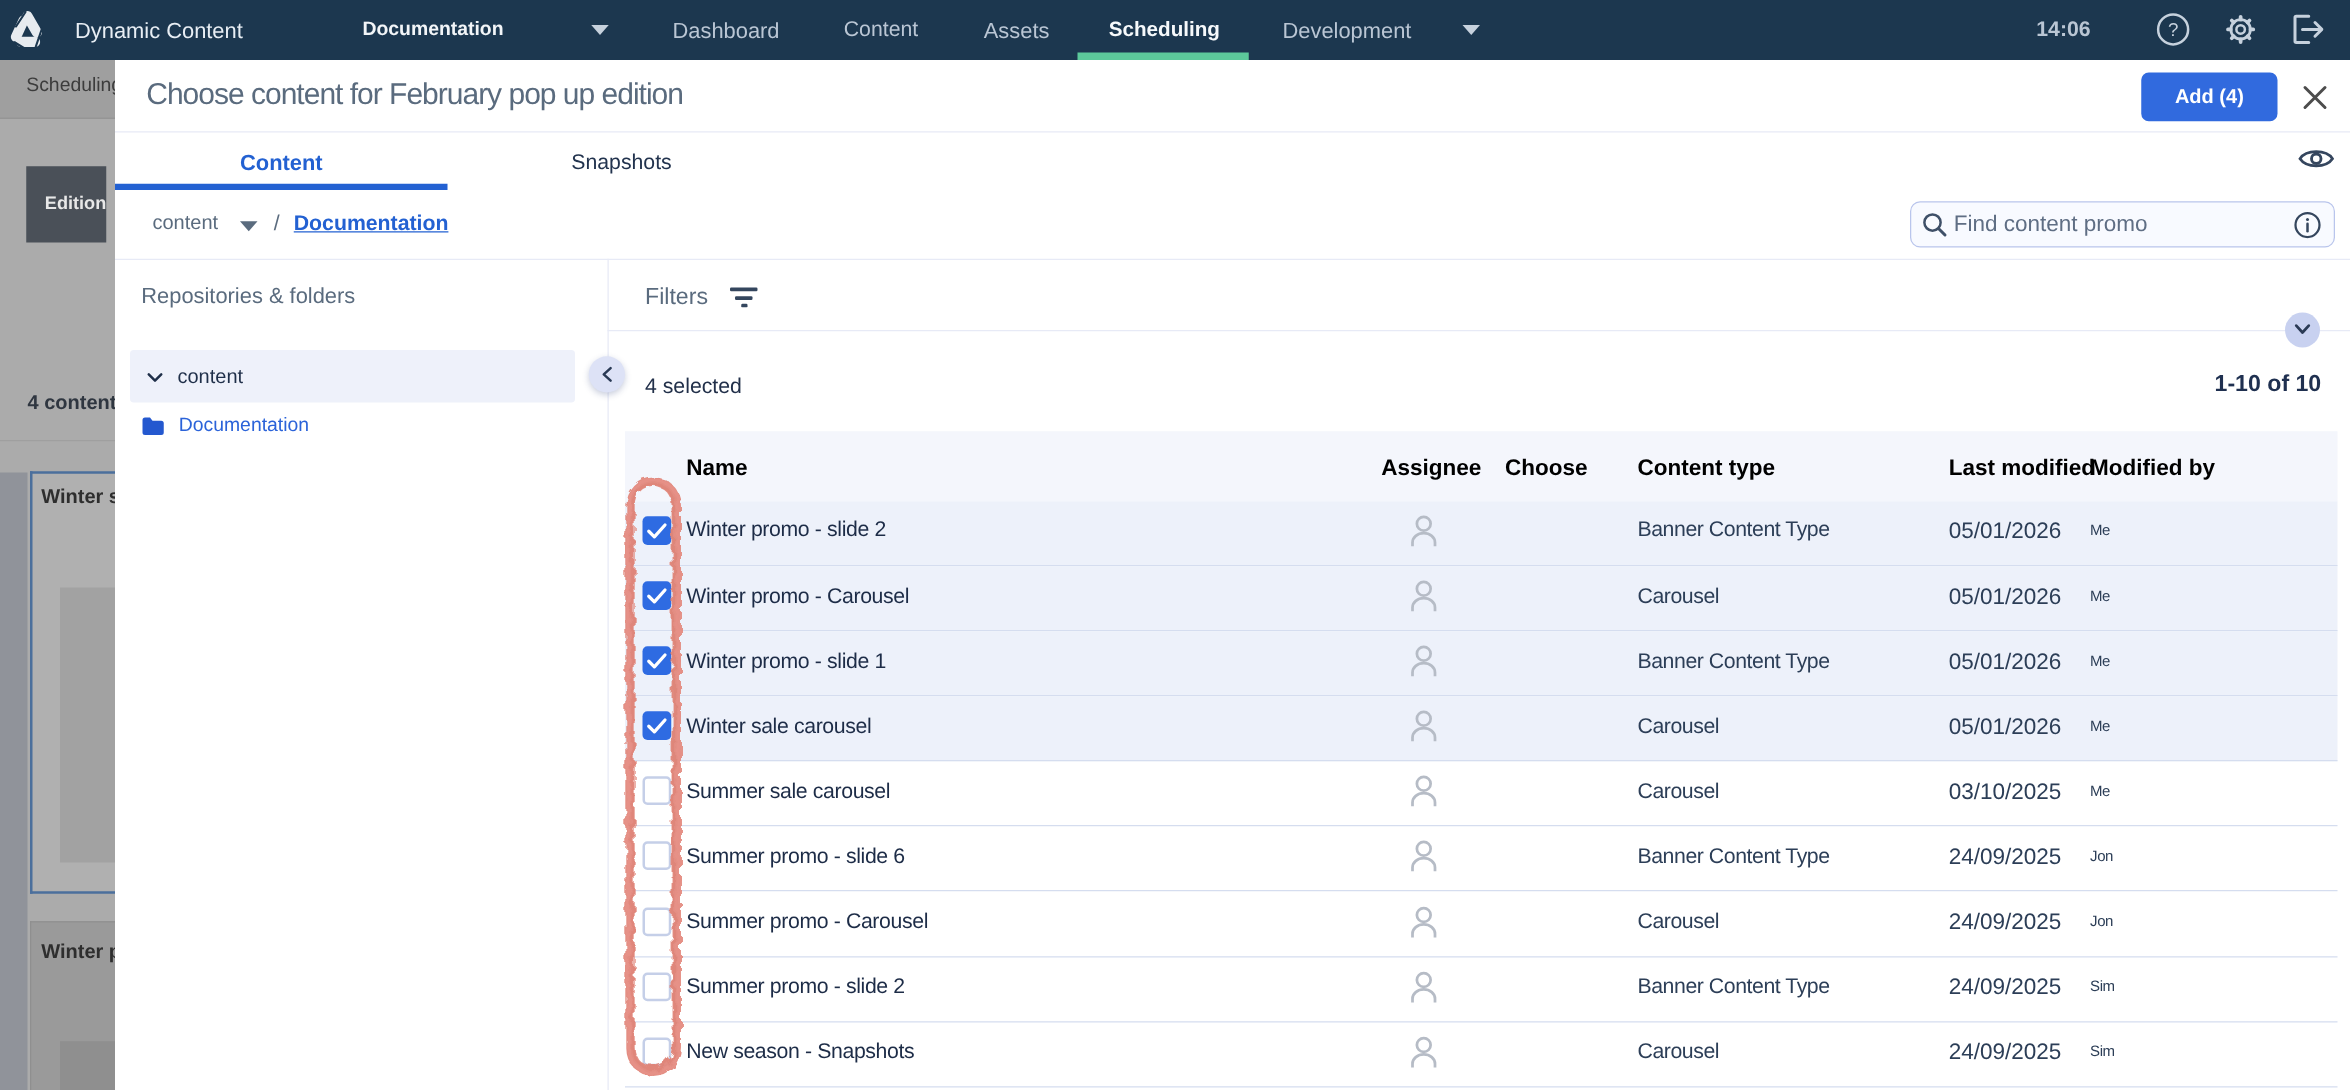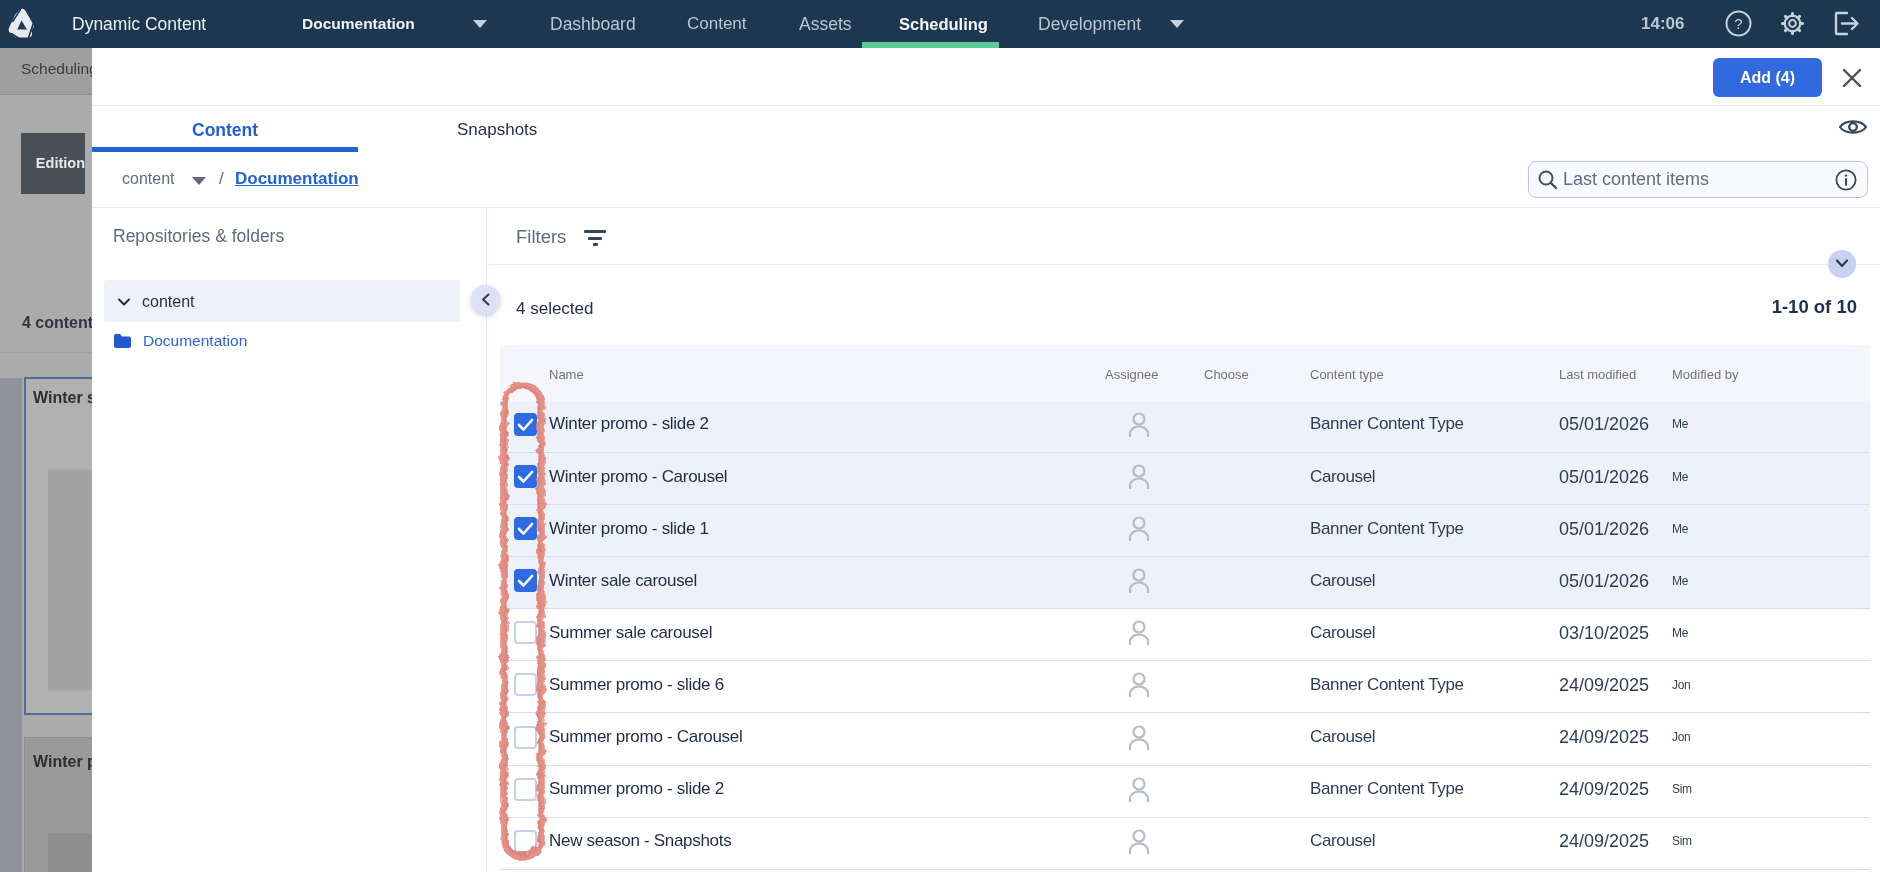--- a/index.html
+++ b/index.html
@@ -3,21 +3,21 @@
 <meta charset="utf-8">
 <style>
   * { margin:0; padding:0; box-sizing:border-box; }
   html,body { width:1880px; height:872px; overflow:hidden; background:#fff;
     font-family:"Liberation Sans", sans-serif; }
   .abs { position:absolute; }
   #page { position:relative; width:1880px; height:872px; }
 
   
   #nav { position:absolute; left:0; top:0; width:1880px; height:48px; background:#1c374f; }
-  .navtxt { position:absolute; top:0; height:40px; line-height:48px; font-size:17.5px; color:#bac6d4; white-space:nowrap;margin-left:12px; }
+  .navtxt { position:absolute; top:0; height:40px; line-height:48px; font-size:17.5px; color:#bac6d4; white-space:nowrap; }
   .navtri { position:absolute; width:0; height:0; border-left:7px solid transparent; border-right:7px solid transparent; border-top:8px solid #c6d1dd; top:20px; }
   #schedunder { position:absolute; left:862px; top:42px; width:137px; height:6px; background:#5cc99b; }
 
   
   #strip { position:absolute; left:0; top:48px; width:92px; height:824px; background:#ababab; overflow:hidden; }
 
   
   #modal { position:absolute; left:92px; top:48px; width:1788px; height:824px; background:#ffffff; overflow:hidden; }
   .hline { position:absolute; background:#e7eaf6; height:1px; }
   .vline { position:absolute; background:#e7eaf6; width:1px; }
@@ -38,21 +38,21 @@
   
   #treerow { position:absolute; left:12px; top:232px; width:356px; height:42px; background:#eef1fa; border-radius:3px; }
   #treerow span { position:absolute; left:38px; top:13px; font-size:16px; line-height:18px; color:#1f2f49; }
   #docrow { position:absolute; left:21px; top:284px; height:18px; }
   #docrow span { position:absolute; left:30px; top:0px; font-size:15.5px; line-height:18px; color:#2b63d9; }
 
   .circlebtn { position:absolute; border-radius:50%; }
 
   
   #thead { position:absolute; left:408px; top:297px; width:1370px; height:56px; background:#f4f6fc; }
-  .th { position:absolute; top:21px; font-size:13px; line-height:17px; font-weight:normal; color:#737373; white-space:nowrap; }
+  .th { position:absolute; top:21px; font-size:18px; line-height:17px; font-weight:bold; color:#000000; white-space:nowrap; }
   .row { position:absolute; left:408px; width:1370px; height:52.1px; }
   .row.sel { background:#edf1fa; }
   .row .nm { position:absolute; left:49px; top:13.5px; font-size:17px; line-height:20px; letter-spacing:-0.3px; font-weight:normal; color:#1d2c47; white-space:nowrap; }
   .row .ct { position:absolute; left:810px; top:13.5px; font-size:17px; line-height:20px; letter-spacing:-0.35px; color:#2c3e57; white-space:nowrap; }
   .row .dt { position:absolute; left:1059px; top:13.5px; font-size:18px; line-height:20px; color:#2c3e57; }
   .row .mb { position:absolute; left:1172px; top:13.5px; font-size:12px; line-height:20px; letter-spacing:-0.3px; color:#2c3e57; }
   .cb { position:absolute; left:14px; top:12px; width:23px; height:23px; border-radius:4px; }
   .cb.on { background:#2e6be2; }
   .cb.off { background:#fff; border:2px solid #c5cfe8; }
   .sep { position:absolute; left:0px; width:1370px; height:1px; background:#d5ddef; }
@@ -117,20 +117,21 @@
     </div>
     <div class="abs" style="left:0px;top:330px;width:22px;height:494px;background:#90939a"></div>
 
     <div class="abs" style="left:24px;top:689px;width:68px;height:200px;background:#9a9a9a;border:1px solid #8f8f8f;border-right:none;border-bottom:none">
       <div class="abs" style="left:8px;top:15px;font-size:16px;font-weight:bold;color:#2e2e2e;white-space:nowrap">Winter p</div>
       <div class="abs" style="left:23px;top:95px;width:44px;height:105px;background:#8f8f8f"></div>
     </div>
   </div>
 
   <div id="modal">
+    <div id="title">Choose content for February pop up edition</div>
     <div id="addbtn">Add (4)</div>
     <svg class="abs" style="left:1749px;top:19px" width="22" height="22" viewBox="0 0 22 22">
       <path d="M3 3 L19 19 M19 3 L3 19" stroke="#4c4c4c" stroke-width="2.4" stroke-linecap="round"></path>
     </svg>
     <div class="hline" style="left:0;top:57px;width:1788px"></div>
 
     <div class="tab" style="left:100px;color:#2361d2;font-weight:bold">Content</div>
     <div class="tab" style="left:365px;color:#22334e;font-size:17px">Snapshots</div>
     <div id="tabline"></div>
 
@@ -142,21 +143,21 @@
     <div id="crumb">content</div>
     <div class="abs" style="left:100px;top:129px;width:0;height:0;border-left:7px solid transparent;border-right:7px solid transparent;border-top:8px solid #5a6b7e"></div>
     <div class="abs" style="left:127px;top:121px;font-size:17px;color:#5a6b7e">/</div>
     <div class="abs" style="left:143px;top:121px;font-size:17px;line-height:20px"><a style="color:#2361d2;font-weight:bold;text-decoration:underline">Documentation</a></div>
 
     <div id="search">
       <svg class="abs" style="left:8px;top:7px" width="22" height="22" viewBox="0 0 22 22">
         <circle cx="9" cy="9" r="6.5" fill="none" stroke="#3f5068" stroke-width="2"></circle>
         <path d="M14 14 L19 19" stroke="#3f5068" stroke-width="2.4" stroke-linecap="round"></path>
       </svg>
-      <span>Last content items</span>
+      <span>Find content promo</span>
       <svg class="abs" style="left:306px;top:7px" width="22" height="22" viewBox="0 0 22 22">
         <circle cx="11" cy="11" r="9.6" fill="none" stroke="#35465e" stroke-width="1.8"></circle>
         <path d="M11 10 V16" stroke="#35465e" stroke-width="2" stroke-linecap="round"></path>
         <circle cx="11" cy="6.6" r="1.2" fill="#35465e"></circle>
       </svg>
     </div>
     <div class="hline" style="left:0;top:159px;width:1788px"></div>
 
     <div class="paneltitle" style="left:21px;top:178px;font-size:17.5px;line-height:20px;color:#5a6b7e">Repositories &amp; folders</div>
     <div id="treerow">

